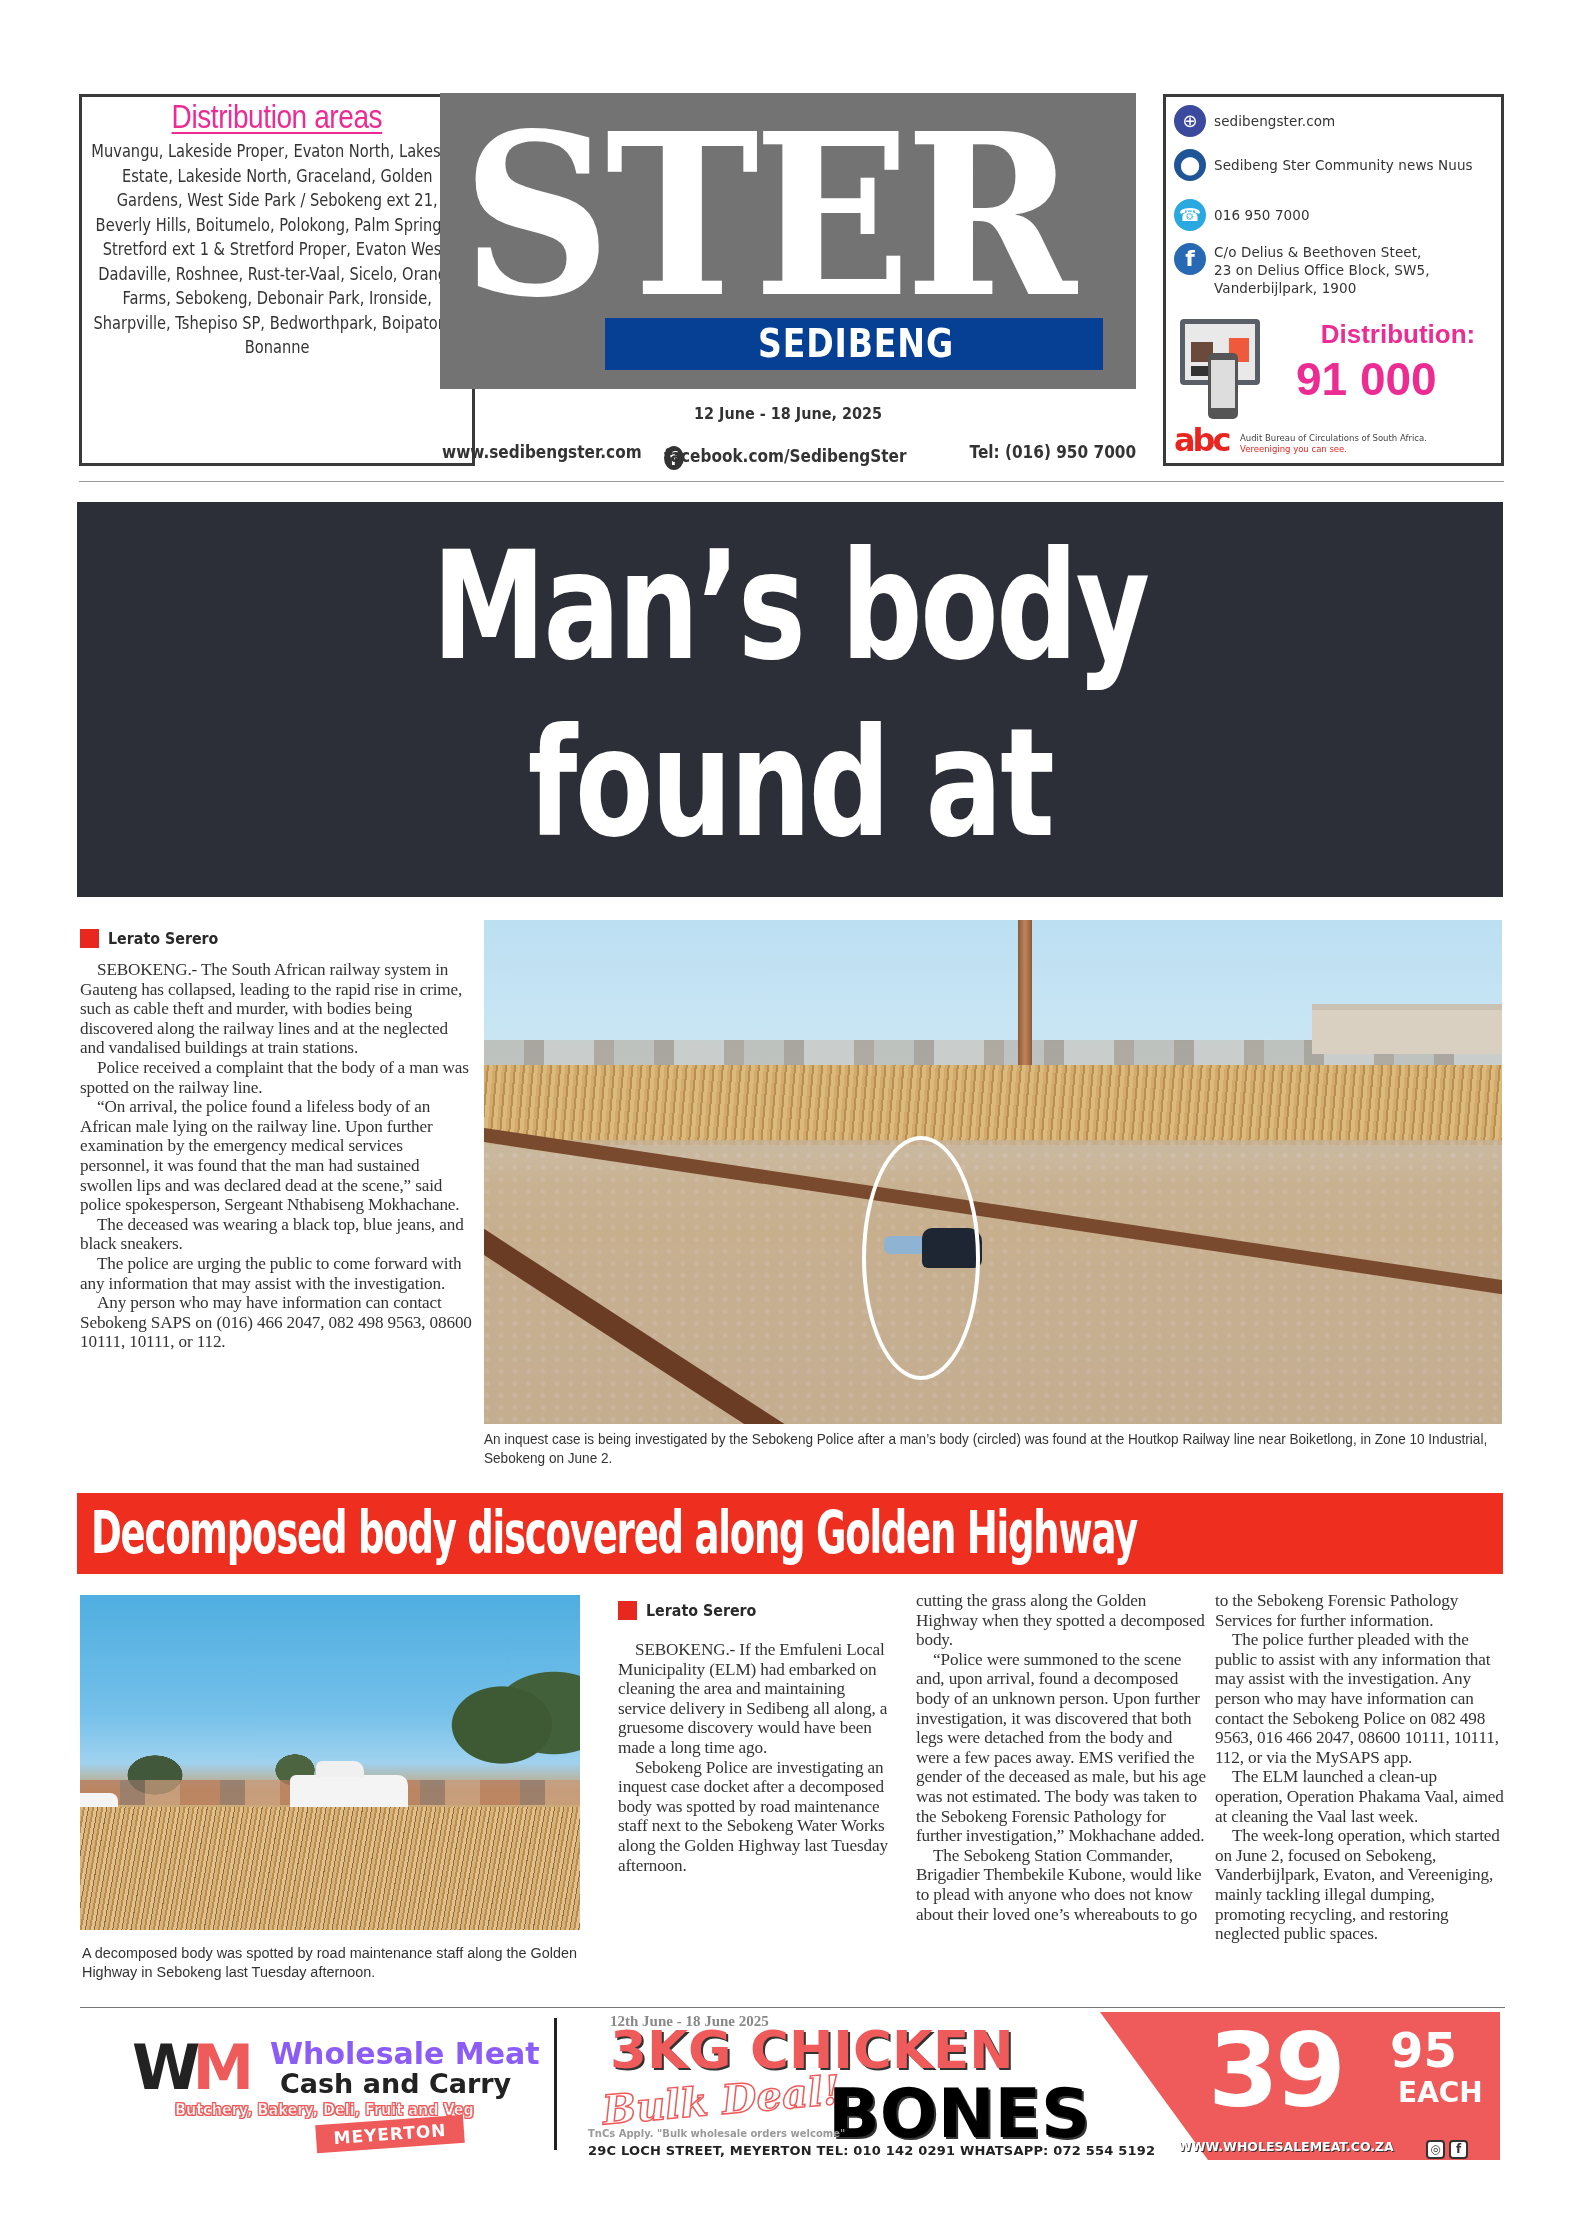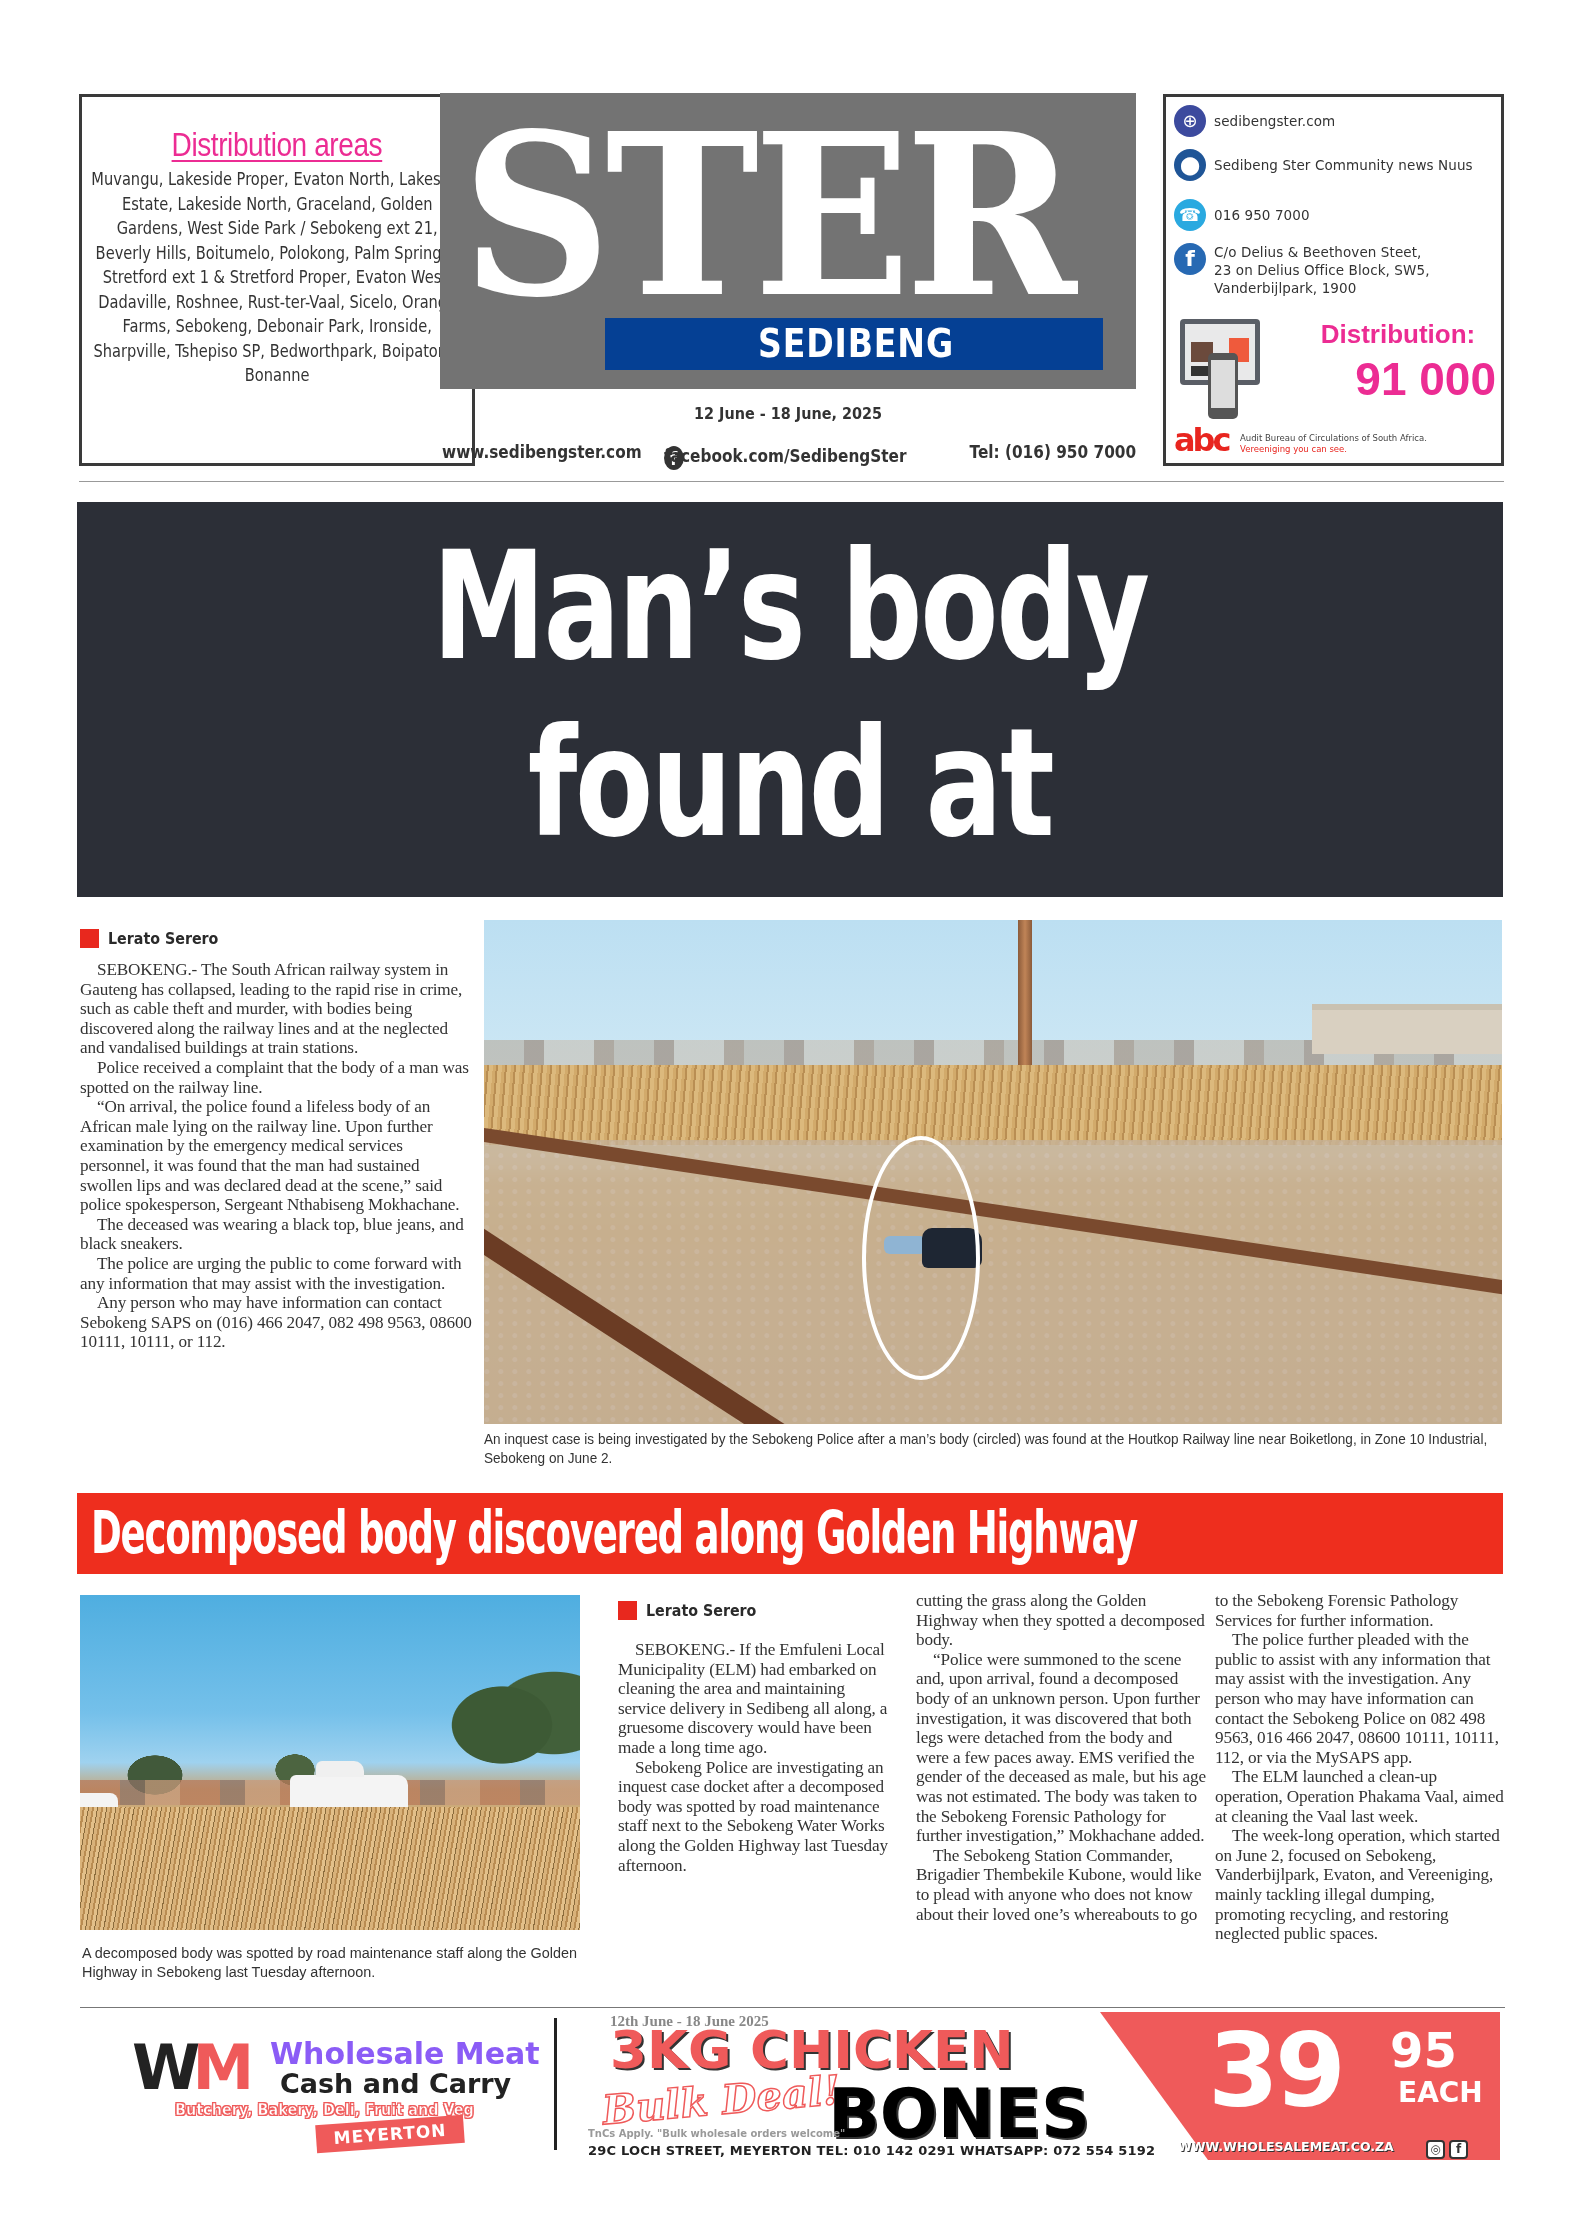--- a/index.html
+++ b/index.html
@@ -2,21 +2,21 @@
 <html><head>
 <meta charset="utf-8">
 <style>
   * { box-sizing: border-box; margin: 0; padding: 0; }
   html, body { width: 1572px; height: 2224px; background: #ffffff; overflow: hidden; }
   body { position: relative; font-family: "Liberation Sans", sans-serif; color: #2b2b2b; }
 
   
   .dist-box {
     position: absolute; left: 79px; top: 94px; width: 396px; height: 372px;
-    border: 3px solid #3a3a3a; text-align: center; padding-top: 30px;
+    border: 3px solid #3a3a3a; text-align: center; padding-top: 2px;
   }
   .dist-title {
     font-family: "Liberation Sans", sans-serif; font-size: 33px; color: #ec2c93;
     text-decoration: underline; text-decoration-thickness: 2px; text-underline-offset: 4px;
     letter-spacing: -0.5px; transform: scaleX(0.85); display: inline-block; line-height: 36px;
   }
   .dist-list {
     font-family: "DejaVu Sans", sans-serif; font-size: 17px; line-height: 24.5px; color: #333;
     padding: 4px 6px 0; transform: scaleX(0.86); transform-origin: center top; width: 116%; margin-left: -8%;
   }
@@ -75,21 +75,21 @@
   .dev-tab { position: absolute; left: 0; top: 4px; width: 80px; height: 66px; background: #5a5e66; border-radius: 4px; }
   .dev-tab-screen { position: absolute; left: 5px; top: 5px; width: 70px; height: 56px; background: #e9e9ea; }
   .dev-tab-screen i { position: absolute; display: block; }
   .dev-phone { position: absolute; left: 28px; top: 38px; width: 30px; height: 66px; background: #555; border-radius: 5px; }
   .dev-phone-screen { position: absolute; left: 3px; top: 7px; width: 24px; height: 48px; background: #ddd; }
   .dist-label {
     position: absolute; left: 132px; top: 222px; width: 200px; text-align: center;
     font-family: "Liberation Sans", sans-serif; font-weight: bold; font-size: 26px; color: #ec2c93;
   }
   .dist-count {
-    position: absolute; left: 130px; top: 254px; width: 200px; text-align: right;
+    position: absolute; left: 130px; top: 254px; width: 200px; text-align: left;
     font-family: "Liberation Sans", sans-serif; font-weight: bold; font-size: 46px; color: #ec2c93; line-height: 56px;
   }
   .abc-logo {
     position: absolute; left: 8px; top: 328px; width: 62px; height: 34px;
     font-family: "DejaVu Sans", sans-serif; font-weight: bold; color: #e8251f; font-size: 32px; line-height: 30px;
     letter-spacing: -3px;
   }
   .abc-text { position: absolute; left: 74px; top: 336px; font-size: 8.5px; line-height: 11px; color: #444; }
   .abc-text .tag { color: #e8251f; display: block; }
 

